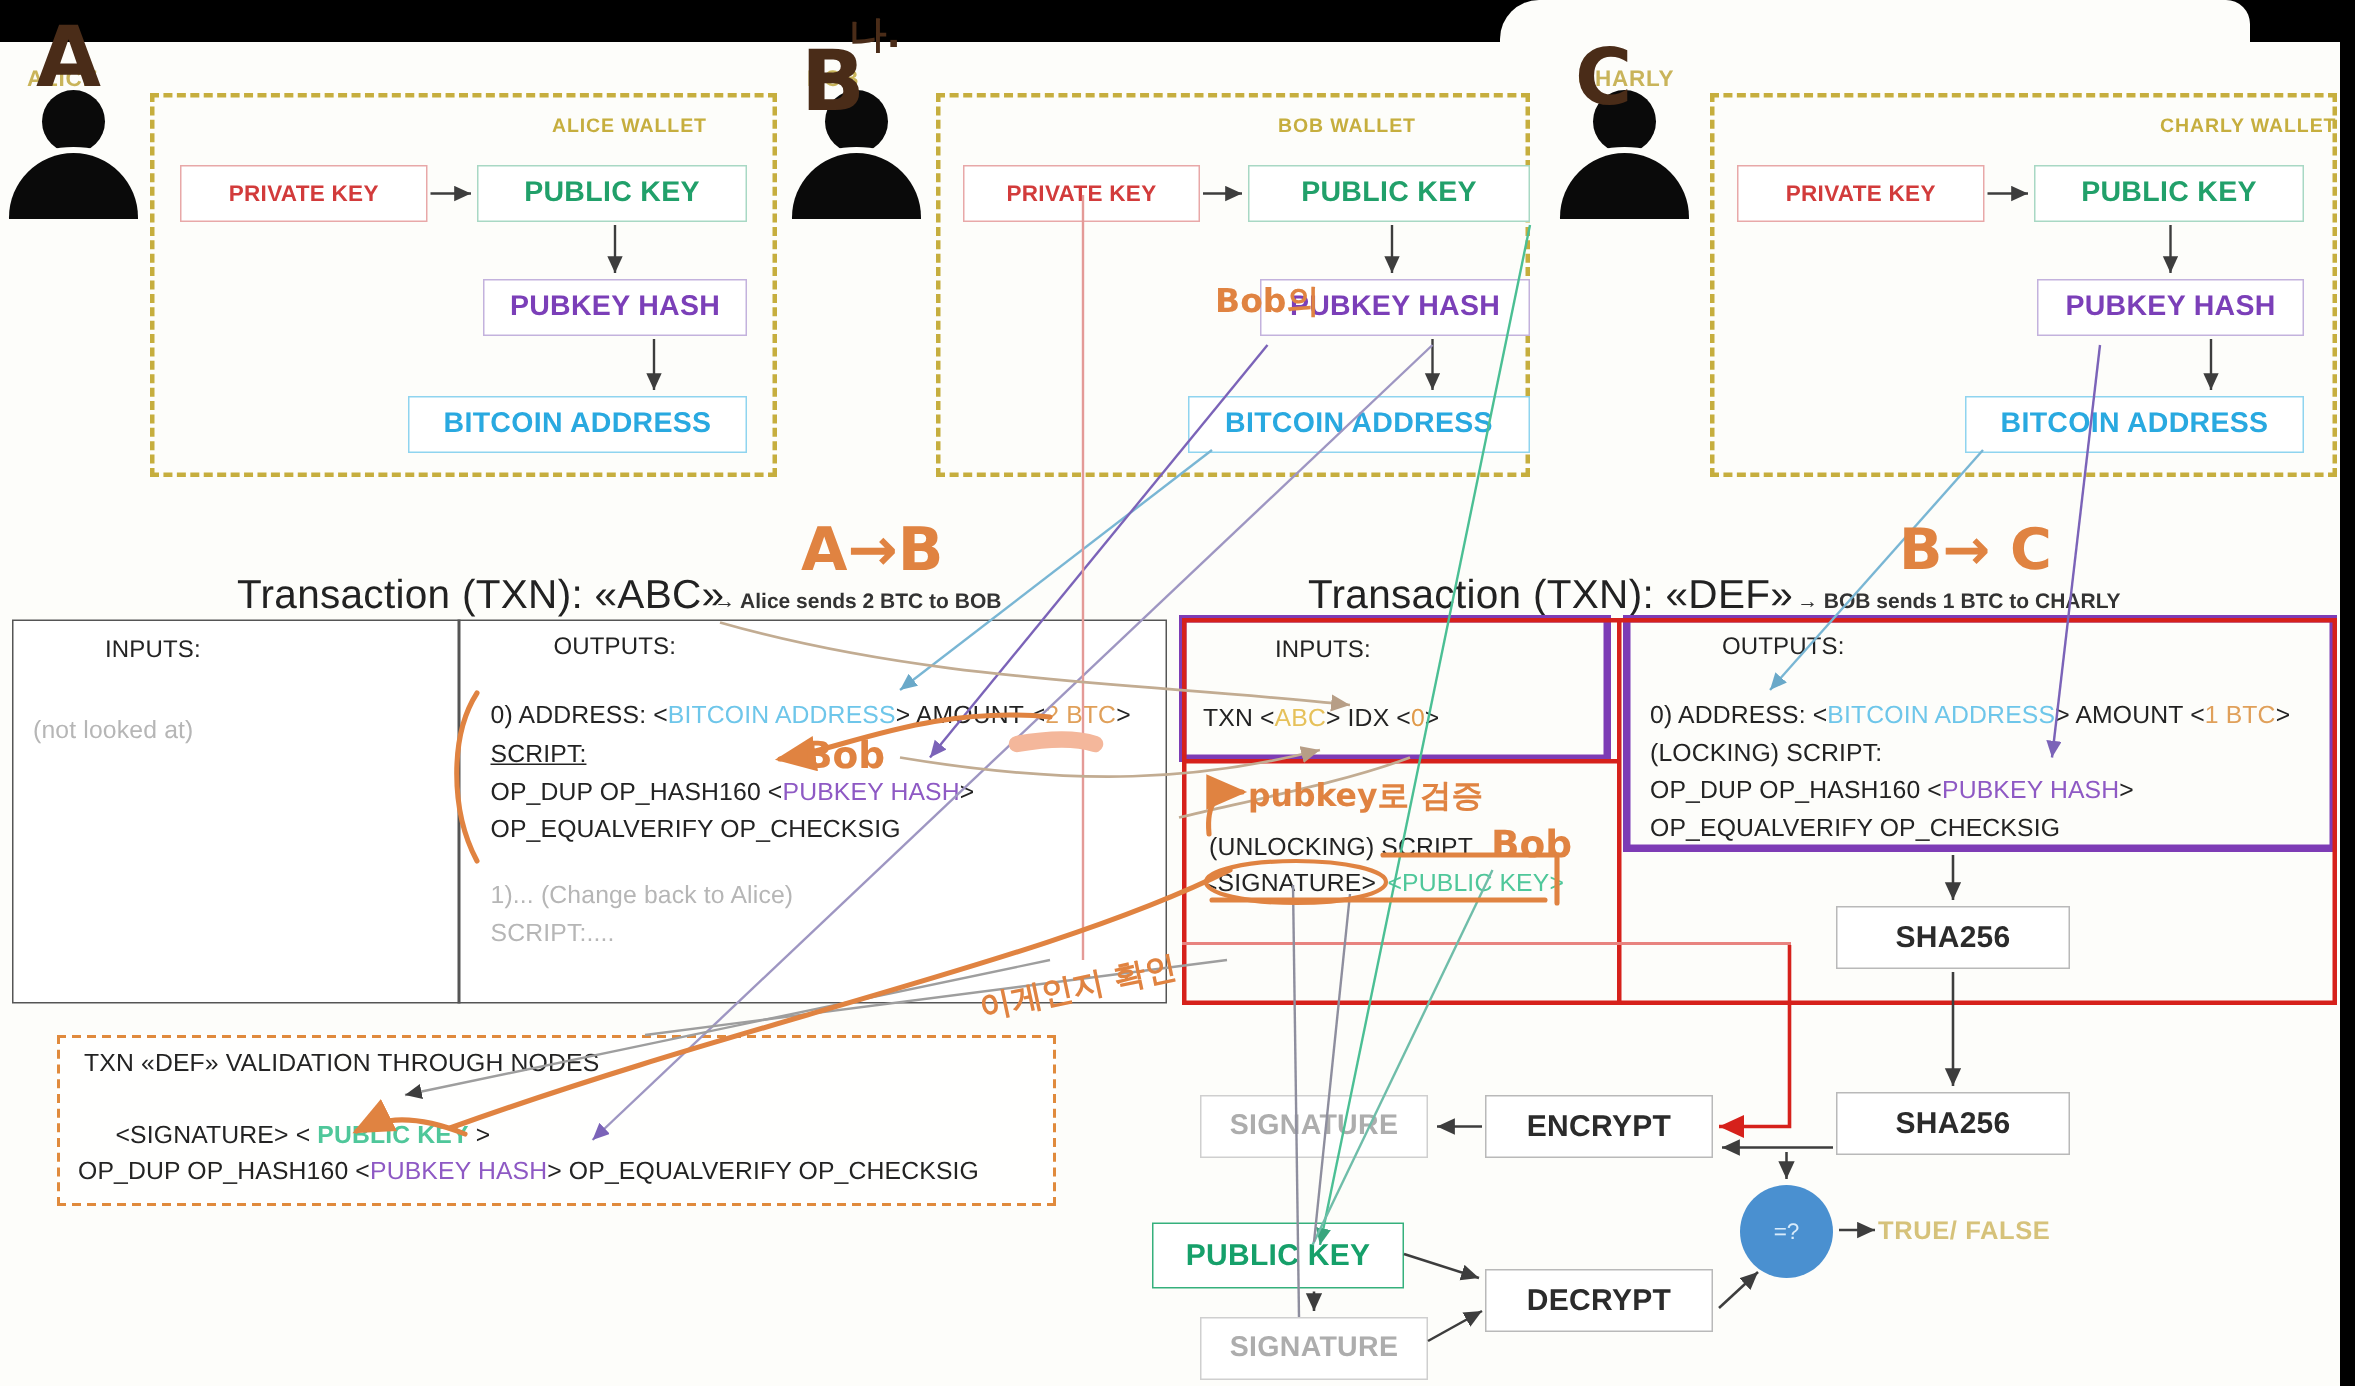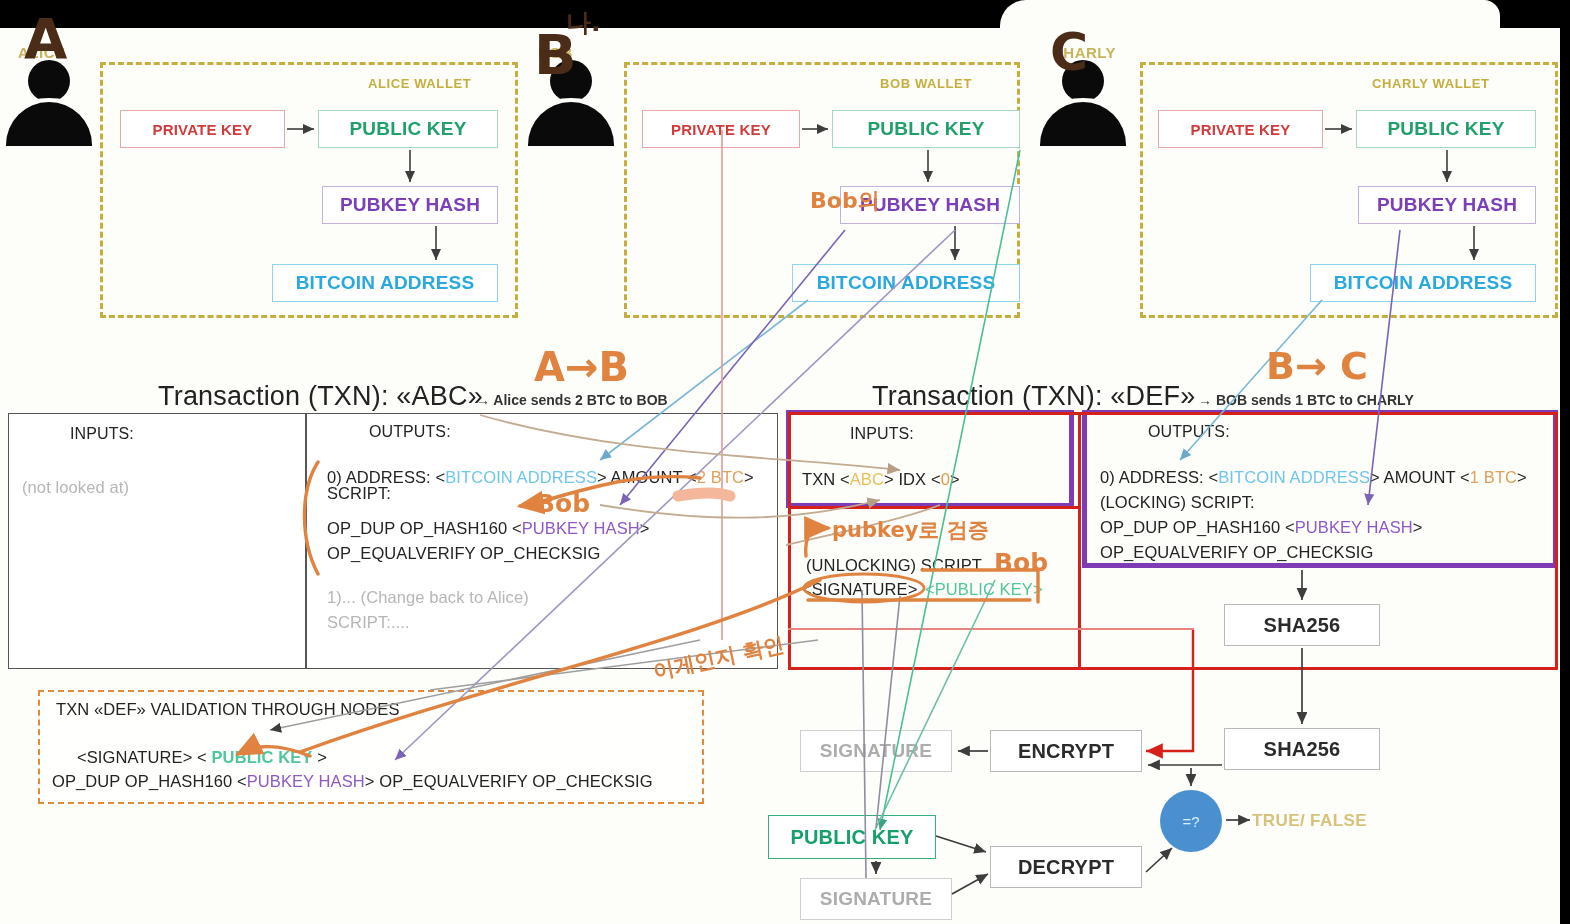--- a/index.html
+++ b/index.html
@@ -85,51 +85,51 @@
 <div class="box b-hash" style="left:322px;top:186px;width:176px;height:38px;">PUBKEY HASH</div>
 <div class="box b-addr" style="left:272px;top:264px;width:226px;height:38px;">BITCOIN ADDRESS</div>
 
 <div class="person" style="left:528px;top:60px;">
   <div class="head"></div>
     <div class="neck"></div>
     <div class="body"></div>
 </div>
 <div class="name-label" style="left:538px;top:44px;">BOB</div>
 <div class="wallet" style="left:624px;top:62px;width:396px;height:256px;"></div>
-<div class="wallet-label" style="left:880px;top:76px;">BOB WALLET</div>
+<div class="wallet-label" style="left:852px;top:76px;">BOB WALLET</div>
 <div class="box b-priv" style="left:642px;top:110px;width:158px;height:38px;">PRIVATE KEY</div>
 <div class="box b-pub" style="left:832px;top:110px;width:188px;height:38px;">PUBLIC KEY</div>
 <div class="box b-hash" style="left:840px;top:186px;width:180px;height:38px;">PUBKEY HASH</div>
 <div class="box b-addr" style="left:792px;top:264px;width:228px;height:38px;">BITCOIN ADDRESS</div>
 
 <div class="person" style="left:1040px;top:60px;">
   <div class="head"></div>
     <div class="neck"></div>
     <div class="body"></div>
 </div>
 <div class="name-label" style="left:1052px;top:44px;">CHARLY</div>
 <div class="wallet" style="left:1140px;top:62px;width:418px;height:256px;"></div>
-<div class="wallet-label" style="left:1372px;top:76px;">CHARLY WALLET</div>
+<div class="wallet-label" style="left:1440px;top:76px;">CHARLY WALLET</div>
 <div class="box b-priv" style="left:1158px;top:110px;width:165px;height:38px;">PRIVATE KEY</div>
 <div class="box b-pub" style="left:1356px;top:110px;width:180px;height:38px;">PUBLIC KEY</div>
 <div class="box b-hash" style="left:1358px;top:186px;width:178px;height:38px;">PUBKEY HASH</div>
 <div class="box b-addr" style="left:1310px;top:264px;width:226px;height:38px;">BITCOIN ADDRESS</div>
 
 <div class="txn-title" style="left:158px;top:381px;">Transaction (TXN): «ABC»</div>
 <div class="txn-sub" style="left:476px;top:392px;">→ Alice sends 2 BTC to BOB</div>
 
 <div class="panel" style="left:8px;top:413px;width:770px;height:256px;border:1.5px solid #555;"></div>
 <div style="position:absolute;left:305px;top:413px;width:1.5px;height:256px;background:#555;"></div>
 
 <div class="ptxt hdr" style="left:22px;top:425px;">INPUTS:</div>
 <div class="ptxt dim" style="left:22px;top:478px;">(not looked at)</div>
 
 <div class="ptxt hdr" style="left:321px;top:423px;">OUTPUTS:</div>
 <div class="ptxt" style="left:327px;top:468px;"><span>0) ADDRESS:  &lt;</span><span class="c-addr">BITCOIN ADDRESS</span><span>&gt; AMOUNT &lt;</span><span class="c-amt">2 BTC</span><span>&gt;</span></div>
-<div class="ptxt" style="left:327px;top:484px;">SCRIPT:</div>
+<div class="ptxt" style="left:327px;top:494px;text-decoration:underline;">SCRIPT:</div>
 <div class="ptxt" style="left:327px;top:519px;"><span>OP_DUP OP_HASH160 &lt;</span><span class="c-hash">PUBKEY HASH</span><span>&gt;</span></div>
 <div class="ptxt" style="left:327px;top:544px;">OP_EQUALVERIFY OP_CHECKSIG</div>
 <div class="ptxt dim" style="left:327px;top:588px;">1)... (Change back to Alice)</div>
 <div class="ptxt dim" style="left:327px;top:613px;">SCRIPT:....</div>
 
 <div class="txn-title" style="left:872px;top:381px;">Transaction (TXN): «DEF»</div>
 <div class="txn-sub" style="left:1198px;top:392px;">→ BOB sends 1 BTC to CHARLY</div>
 
 <div class="panel" style="left:786px;top:410px;width:288px;height:98px;border:5px solid #7d3cb5;background:transparent;"></div>
 <div class="panel" style="left:1082px;top:410px;width:476px;height:158px;border:5px solid #7d3cb5;background:transparent;"></div>

